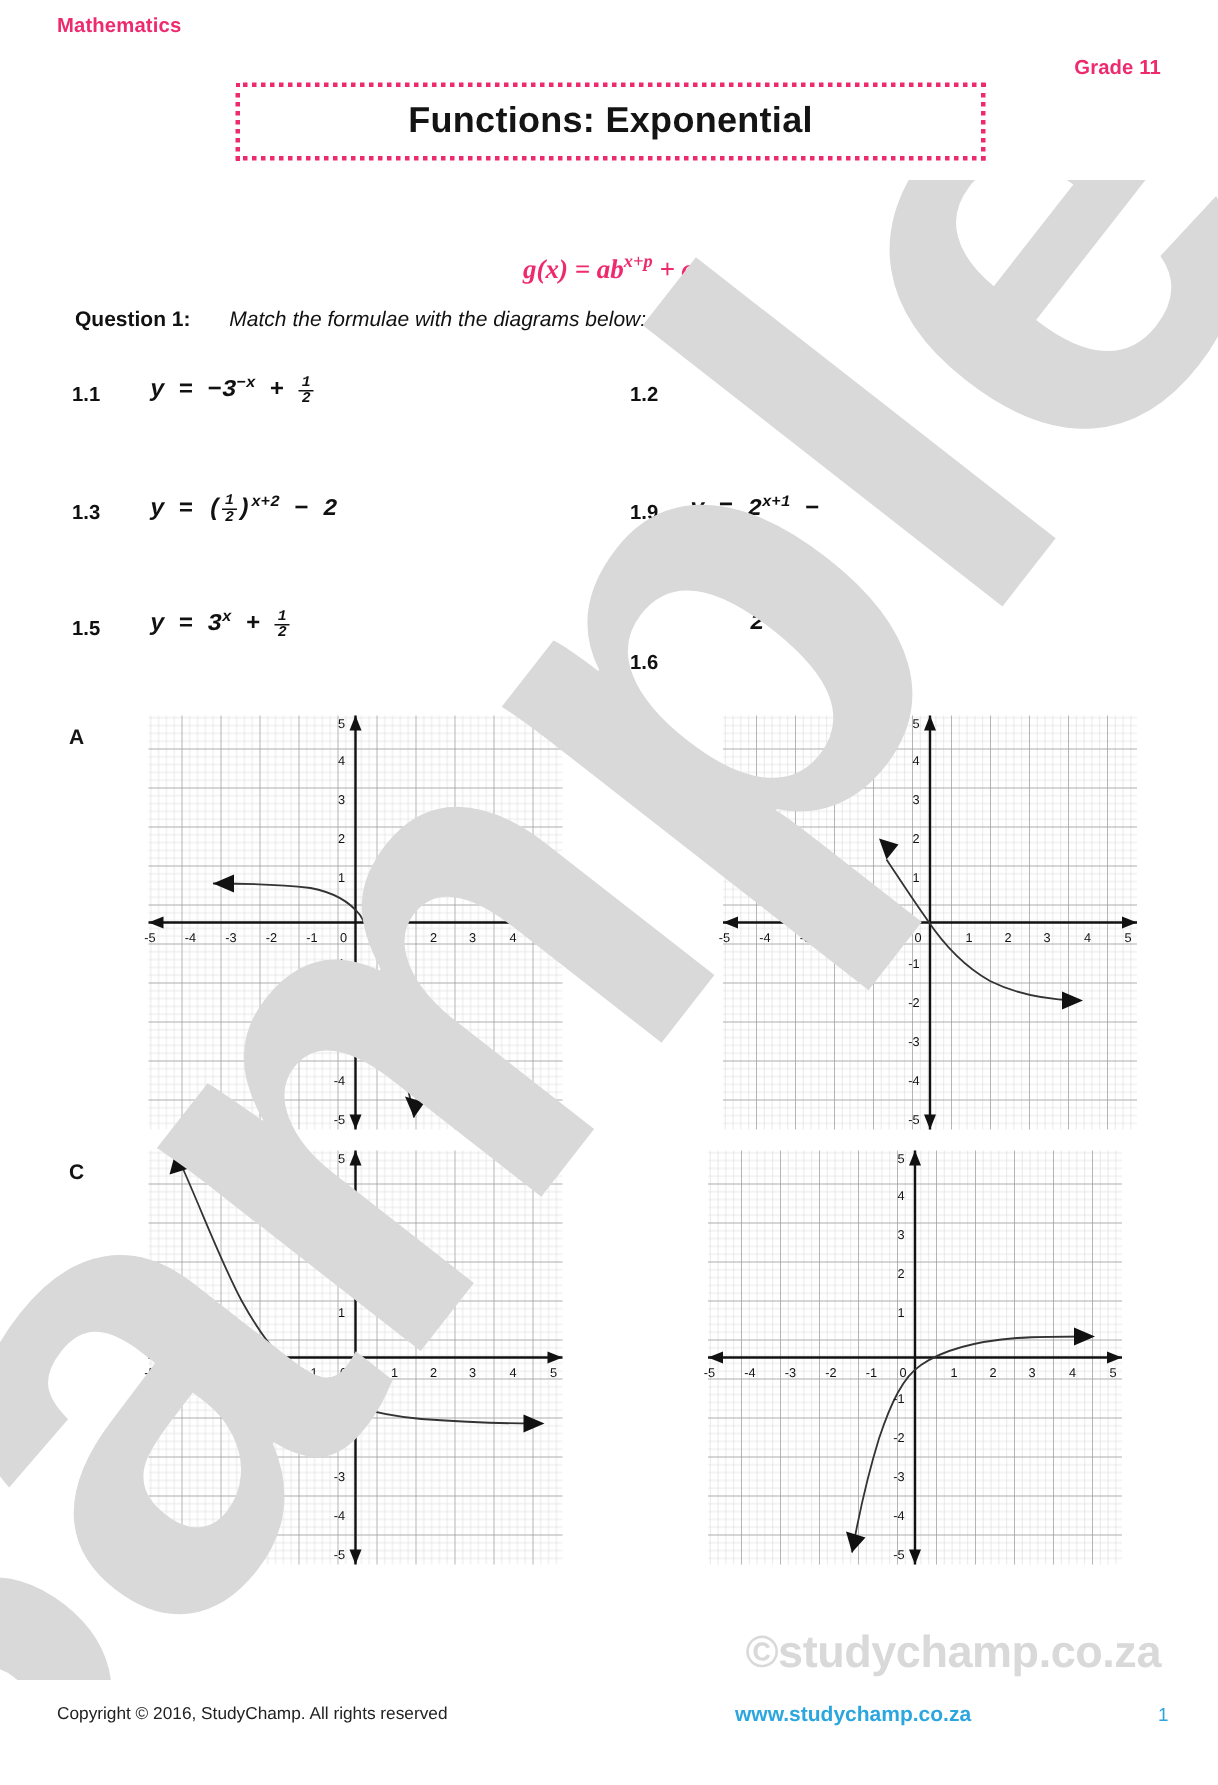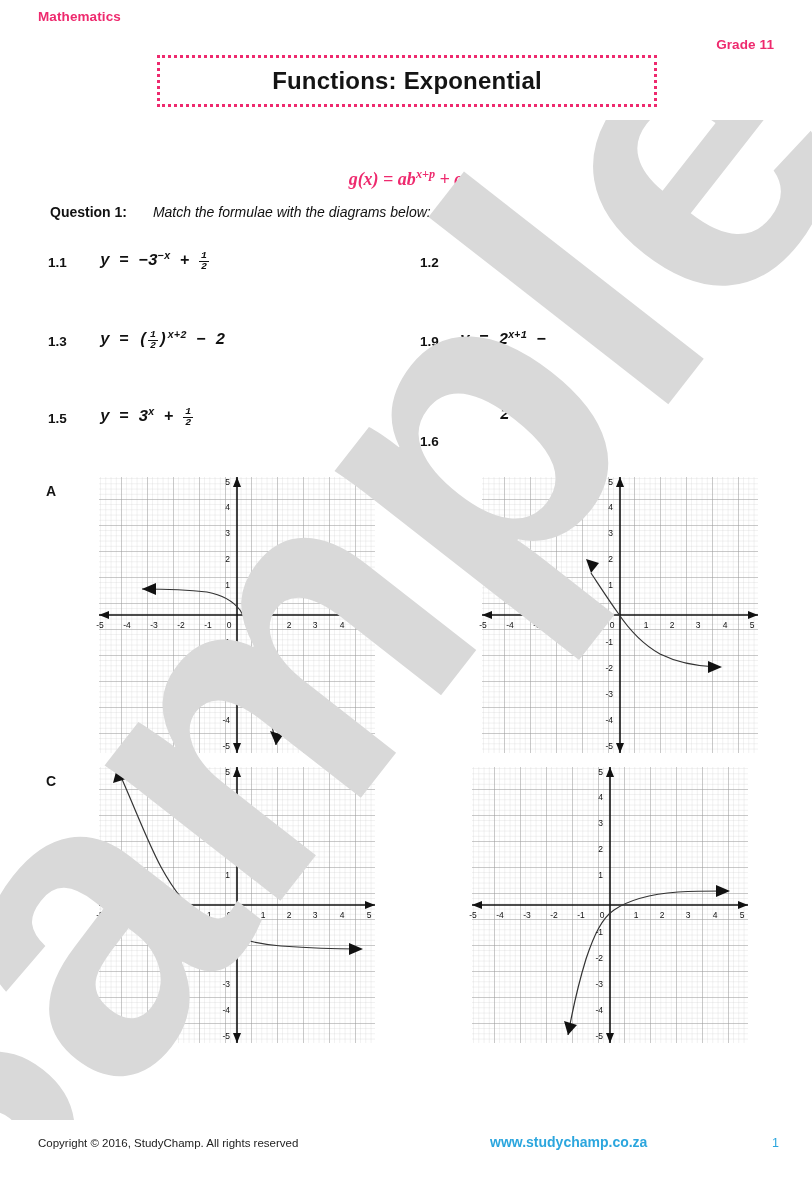--- a/index.html
+++ b/index.html
@@ -346,18 +346,19 @@
         <text x="135" y="250" text-anchor="end">-4</text>
         <text x="135" y="276" text-anchor="end">-5</text>
       </g>
     </svg>
   </div>
 
   <svg class="wm-sample" viewBox="0 0 812 1000">
     <text x="406" y="620" transform="rotate(-52 406 620)" text-anchor="middle" font-family="Liberation Sans, sans-serif" font-size="420" font-weight="bold" fill="#d9d9d9">Sample</text>
   </svg>
 
+  <div class="wm-foot">©studychamp.co.za</div>
 
   <div class="foot-copy">Copyright © 2016, StudyChamp. All rights reserved</div>
   <div class="foot-link">www.studychamp.co.za</div>
   <div class="foot-page">1</div>
 
 </div>
 
 </body></html>

